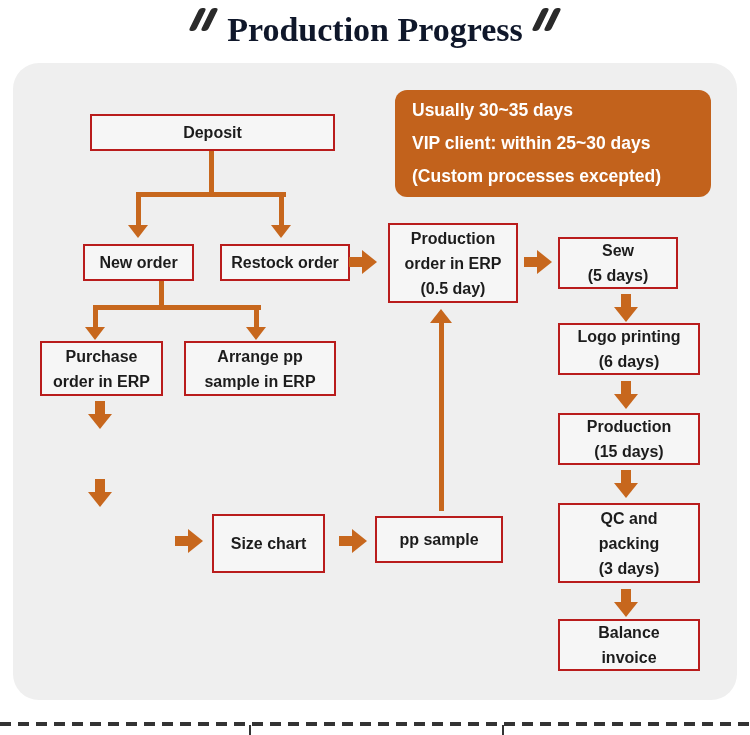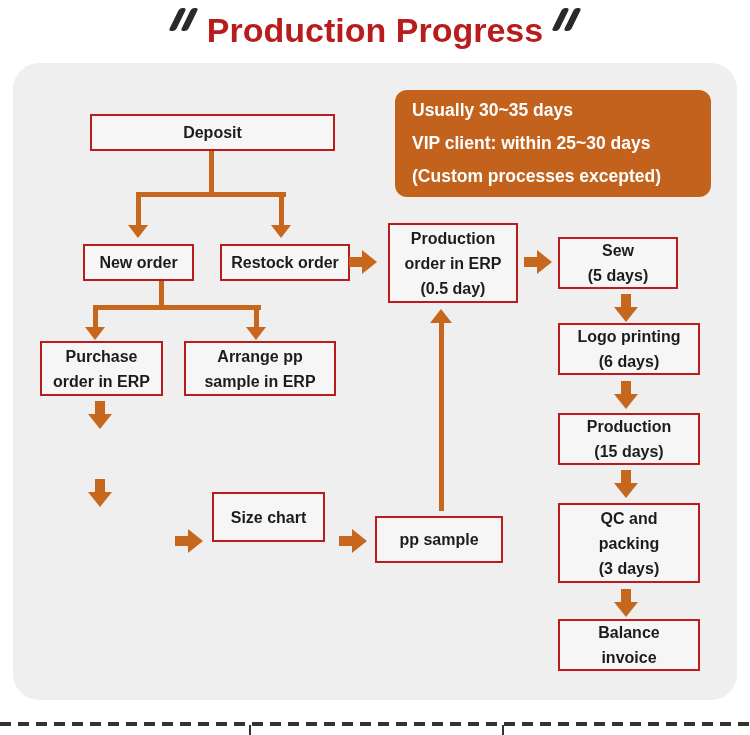--- a/index.html
+++ b/index.html
@@ -7,21 +7,21 @@
     position:relative;width:750px;height:735px;overflow:hidden;
     font-family:"Liberation Sans","DejaVu Sans",sans-serif;
     background:#ffffff;
   }
   
   .title-bar{
     position:absolute;left:0;top:0;width:750px;height:60px;
     display:flex;align-items:center;justify-content:center;gap:14px;
   }
   .title-text{
-    font-size:34px;font-weight:800;color:#b91c1c;letter-spacing:0px;
+    font-size:34px;font-weight:800;color:#0f172a;letter-spacing:0px;font-family:Liberation Serif, serif;
   }
   .quote{display:inline-flex;gap:5px;align-self:flex-start;margin-top:8px;}
   .quote i{
     display:block;width:7px;height:23px;background:#2a2a2a;border-radius:3px;
     transform:skewX(-26deg);
   }
   
   .panel{
     position:absolute;left:13px;top:63px;width:724px;height:637px;
     background:#efefef;border-radius:26px;
@@ -104,21 +104,21 @@
       <span>Restock order</span>
     </div>
   <div class="node" style="left:40px;top:341px;width:123px;height:55px">
       <span>Purchase
 order in ERP</span>
     </div>
   <div class="node" style="left:184px;top:341px;width:152px;height:55px">
       <span>Arrange pp
 sample in ERP</span>
     </div>
-  <div class="node" style="left:212px;top:492px;width:113px;height:50px">
+  <div class="node" style="left:212px;top:514px;width:113px;height:59px">
       <span>Size chart</span>
     </div>
   <div class="node" style="left:375px;top:516px;width:128px;height:47px">
       <span>pp sample</span>
     </div>
   <div class="node" style="left:388px;top:223px;width:130px;height:80px">
       <span>Production
 order in ERP
 (0.5 day)</span>
     </div>

